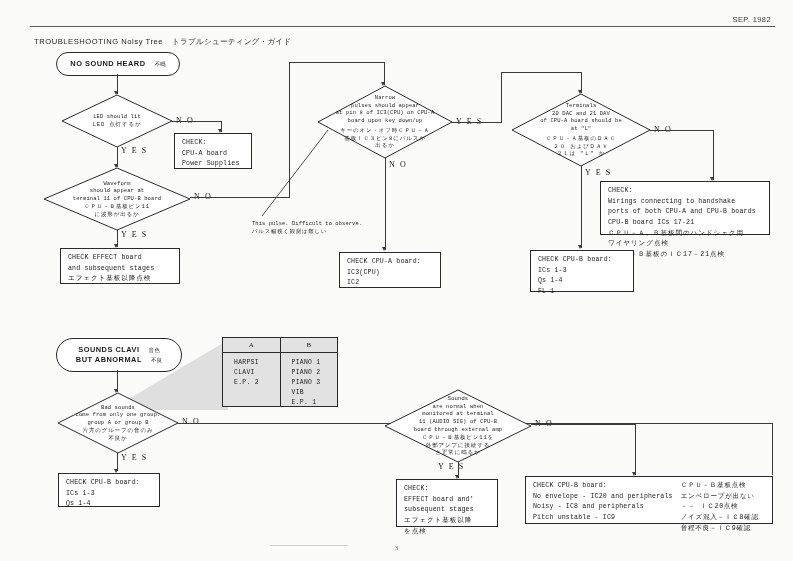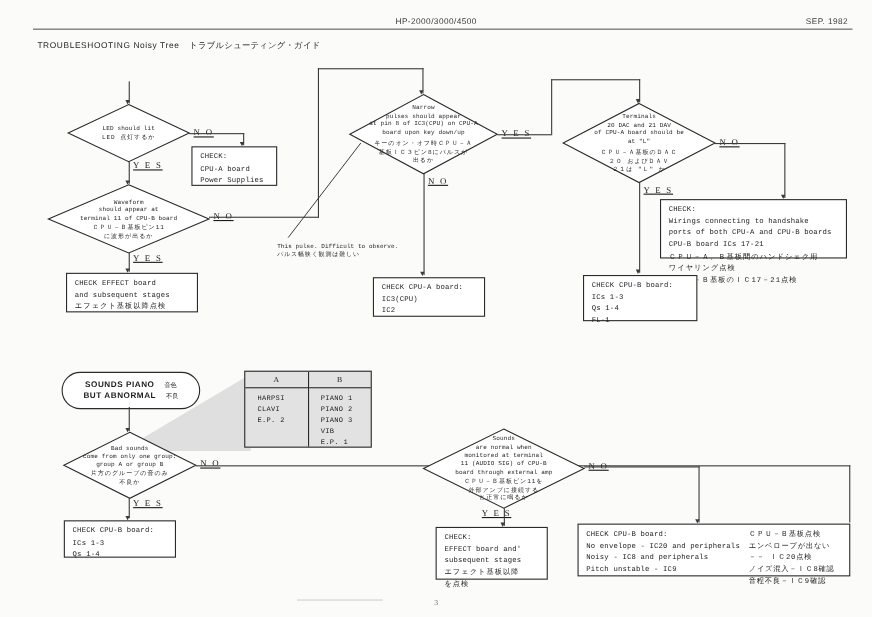--- a/index.html
+++ b/index.html
@@ -42,21 +42,21 @@
   .dia{position:absolute;}
   .dia svg{position:absolute;inset:0;overflow:visible;}
   .dia .txt{position:absolute;inset:0;display:flex;flex-direction:column;
     align-items:center;justify-content:center;
     font-family:"Liberation Mono",monospace;font-size:5.5px;line-height:1.42;
     color:#1f1f1f;text-align:center;letter-spacing:.1px;pointer-events:none;}
   .dia .txt .jp{letter-spacing:.85px;}
   .dia .txt .gap{height:2px;}
 
   .lbl{position:absolute;font-family:"Liberation Serif",serif;font-size:8px;
-    letter-spacing:1.6px;color:#1b1b1b;white-space:nowrap;text-decoration:underline;}
+    letter-spacing:1.6px;color:#1b1b1b;white-space:nowrap;}
 
   .ln{position:absolute;background:#3a3a3a;}
   .ln.h{height:1px;}
   .ln.v{width:1px;}
   .arrow{position:absolute;width:0;height:0;border-left:2.6px solid transparent;
     border-right:2.6px solid transparent;border-top:4px solid #3a3a3a;}
 
   
   .tbl{position:absolute;border:1.2px solid #2a2a2a;background:#e2e2e2;
     display:flex;box-sizing:border-box;}
@@ -71,28 +71,33 @@
   .note{position:absolute;font-family:"Liberation Mono",monospace;font-size:5.4px;
     line-height:1.5;color:#1f1f1f;letter-spacing:.1px;white-space:nowrap;}
   .note .jp{letter-spacing:.8px;}
 </style>
 </head>
 <body>
 
 <div class="page">
 
   <div class="hdr-rule"></div>
-  <div class="hdr-model">HP-2000/3000/4500</div>
   <div class="hdr-date">SEP. 1982</div>
   <div class="title">
     <span>TROUBLESHOOTING Noisy Tree</span><span class="jp">トラブルシューティング・ガイド</span>
   </div>
   <div class="foot-rule"></div>
   <div class="pagenum">3</div>
 
+  <div class="term" style="left:56px;top:52px;width:122px;height:22px;">
+    <div class="row">
+      <span>NO SOUND HEARD</span>
+      <span class="jp">不鳴</span>
+    </div>
+  </div>
 
   <div class="ln v" style="left:117px;top:74px;height:20px;"></div>
   <div class="arrow" style="left:114.4px;top:91px;"></div>
 
   <div class="dia" style="left:62px;top:95px;width:110px;height:52px;">
     <svg viewBox="0 0 110 52" preserveAspectRatio="none">
       <polygon points="55,0 110,26 55,52 0,26" fill="#fff" stroke="#2a2a2a" stroke-width="1"></polygon>
     </svg>
     <div class="txt">
       <div>LED  should lit</div>
@@ -225,21 +230,21 @@
 
   <div class="box" style="left:530px;top:250px;width:104px;height:42px;">
     <div>CHECK CPU-B board:</div>
     <div>ICs 1-3</div>
     <div>Qs   1-4</div>
     <div>FL-1</div>
   </div>
 
   <div class="term" style="left:56px;top:338px;width:124px;height:32px;">
     <div class="row">
-      <span>SOUNDS PIANO</span>
+      <span>SOUNDS CLAVI</span>
       <span class="jp">音色</span>
     </div>
     <div class="row">
       <span>BUT ABNORMAL</span>
       <span class="jp">不良</span>
     </div>
   </div>
 
   <div class="ln v" style="left:117px;top:370px;height:22px;"></div>
   <div class="arrow" style="left:114.4px;top:389px;"></div>

